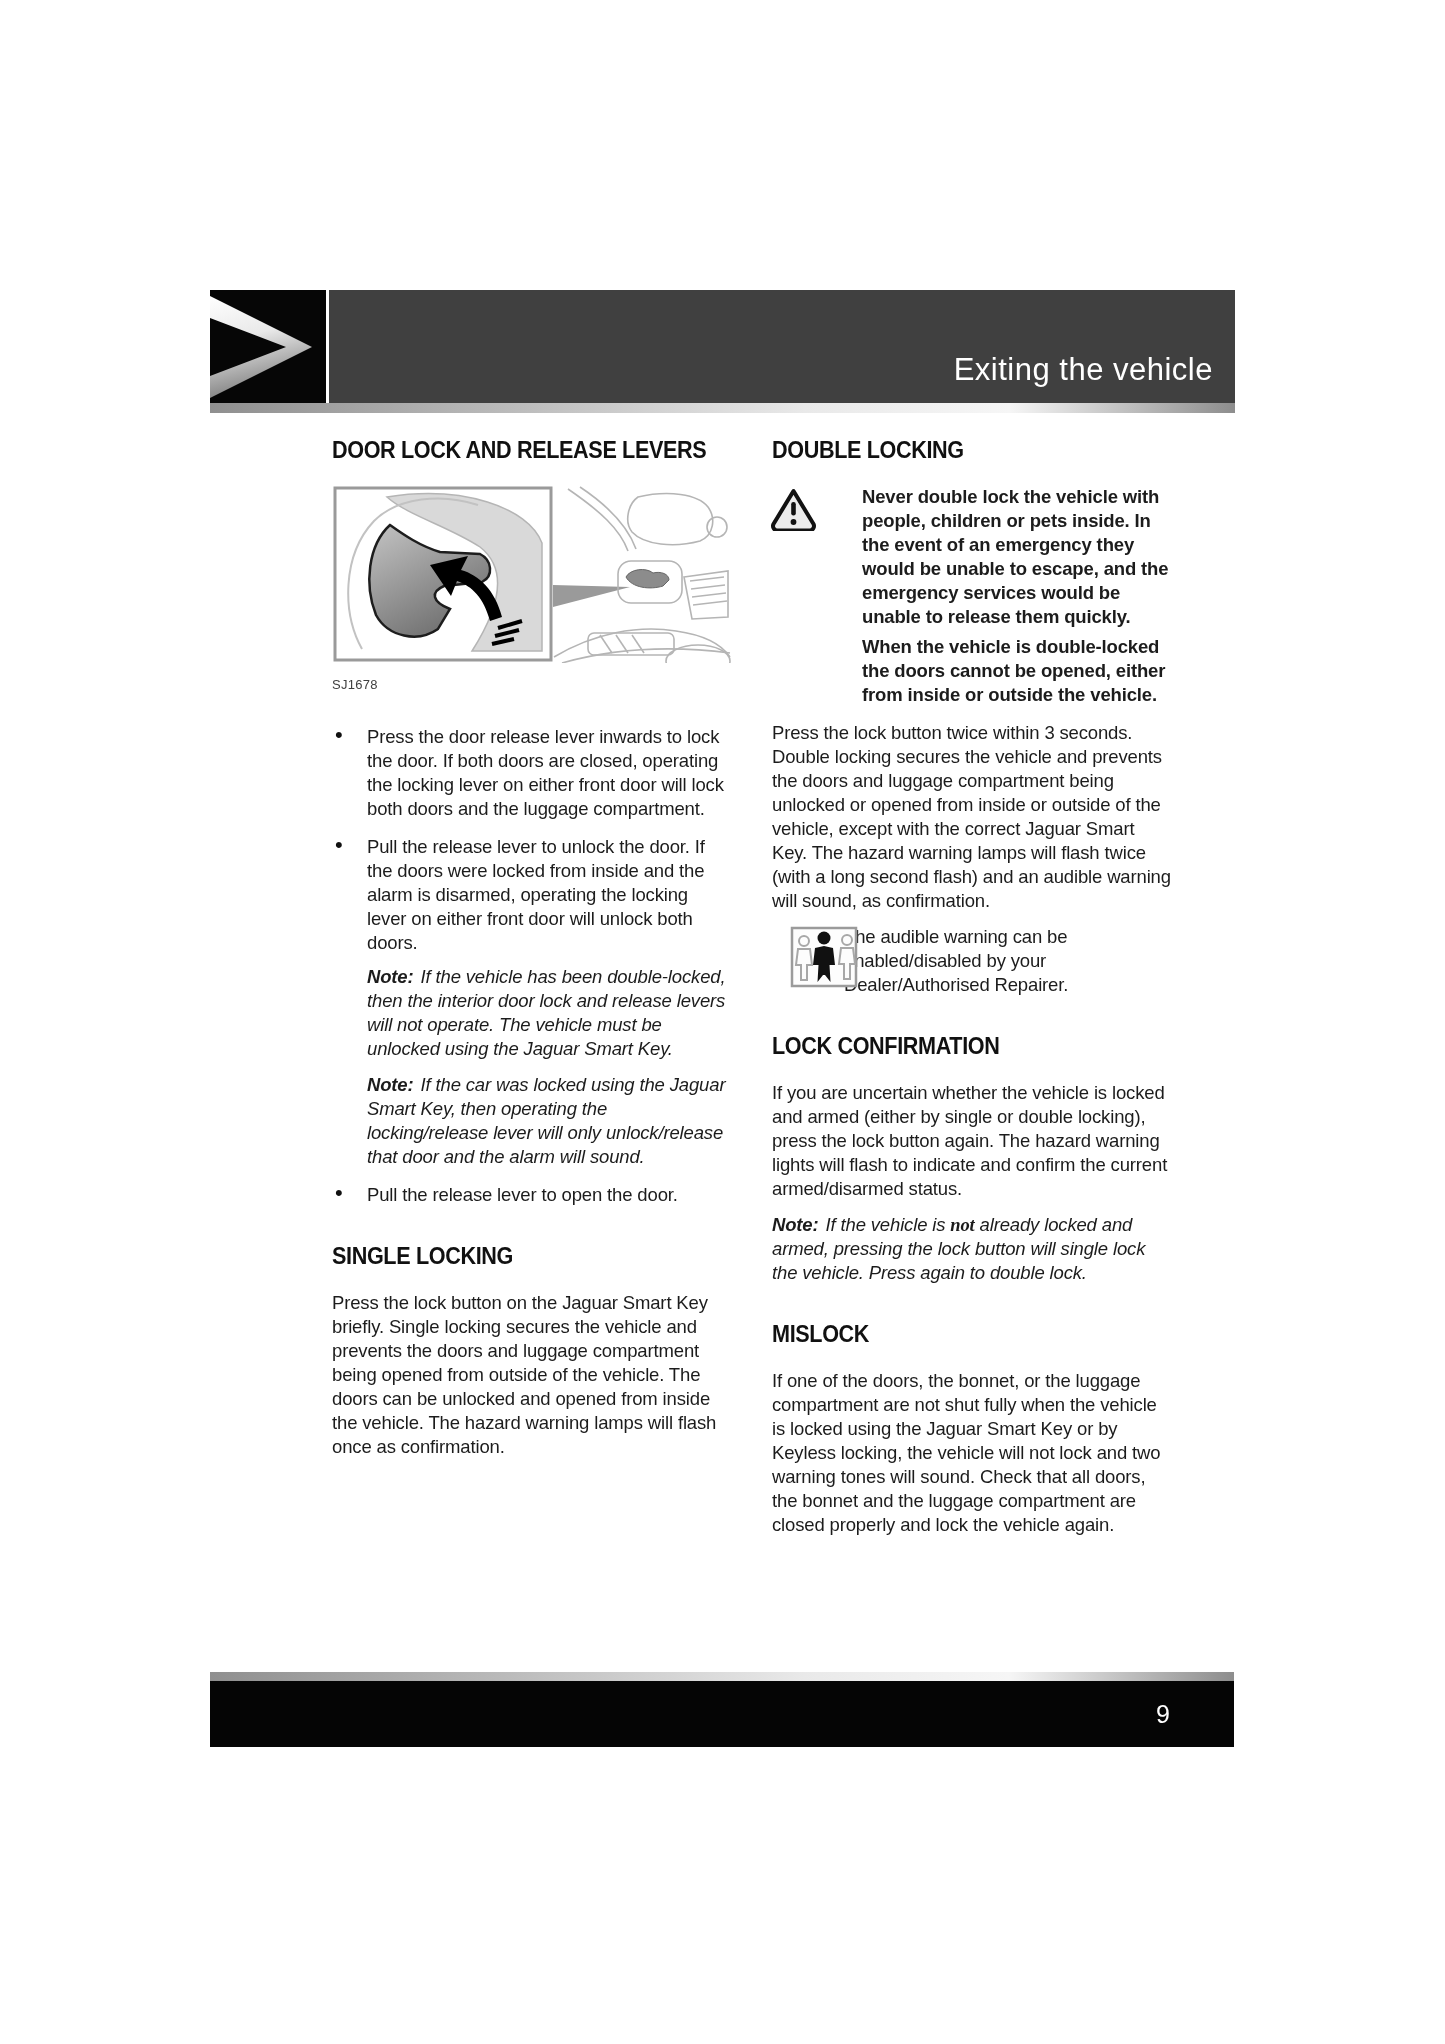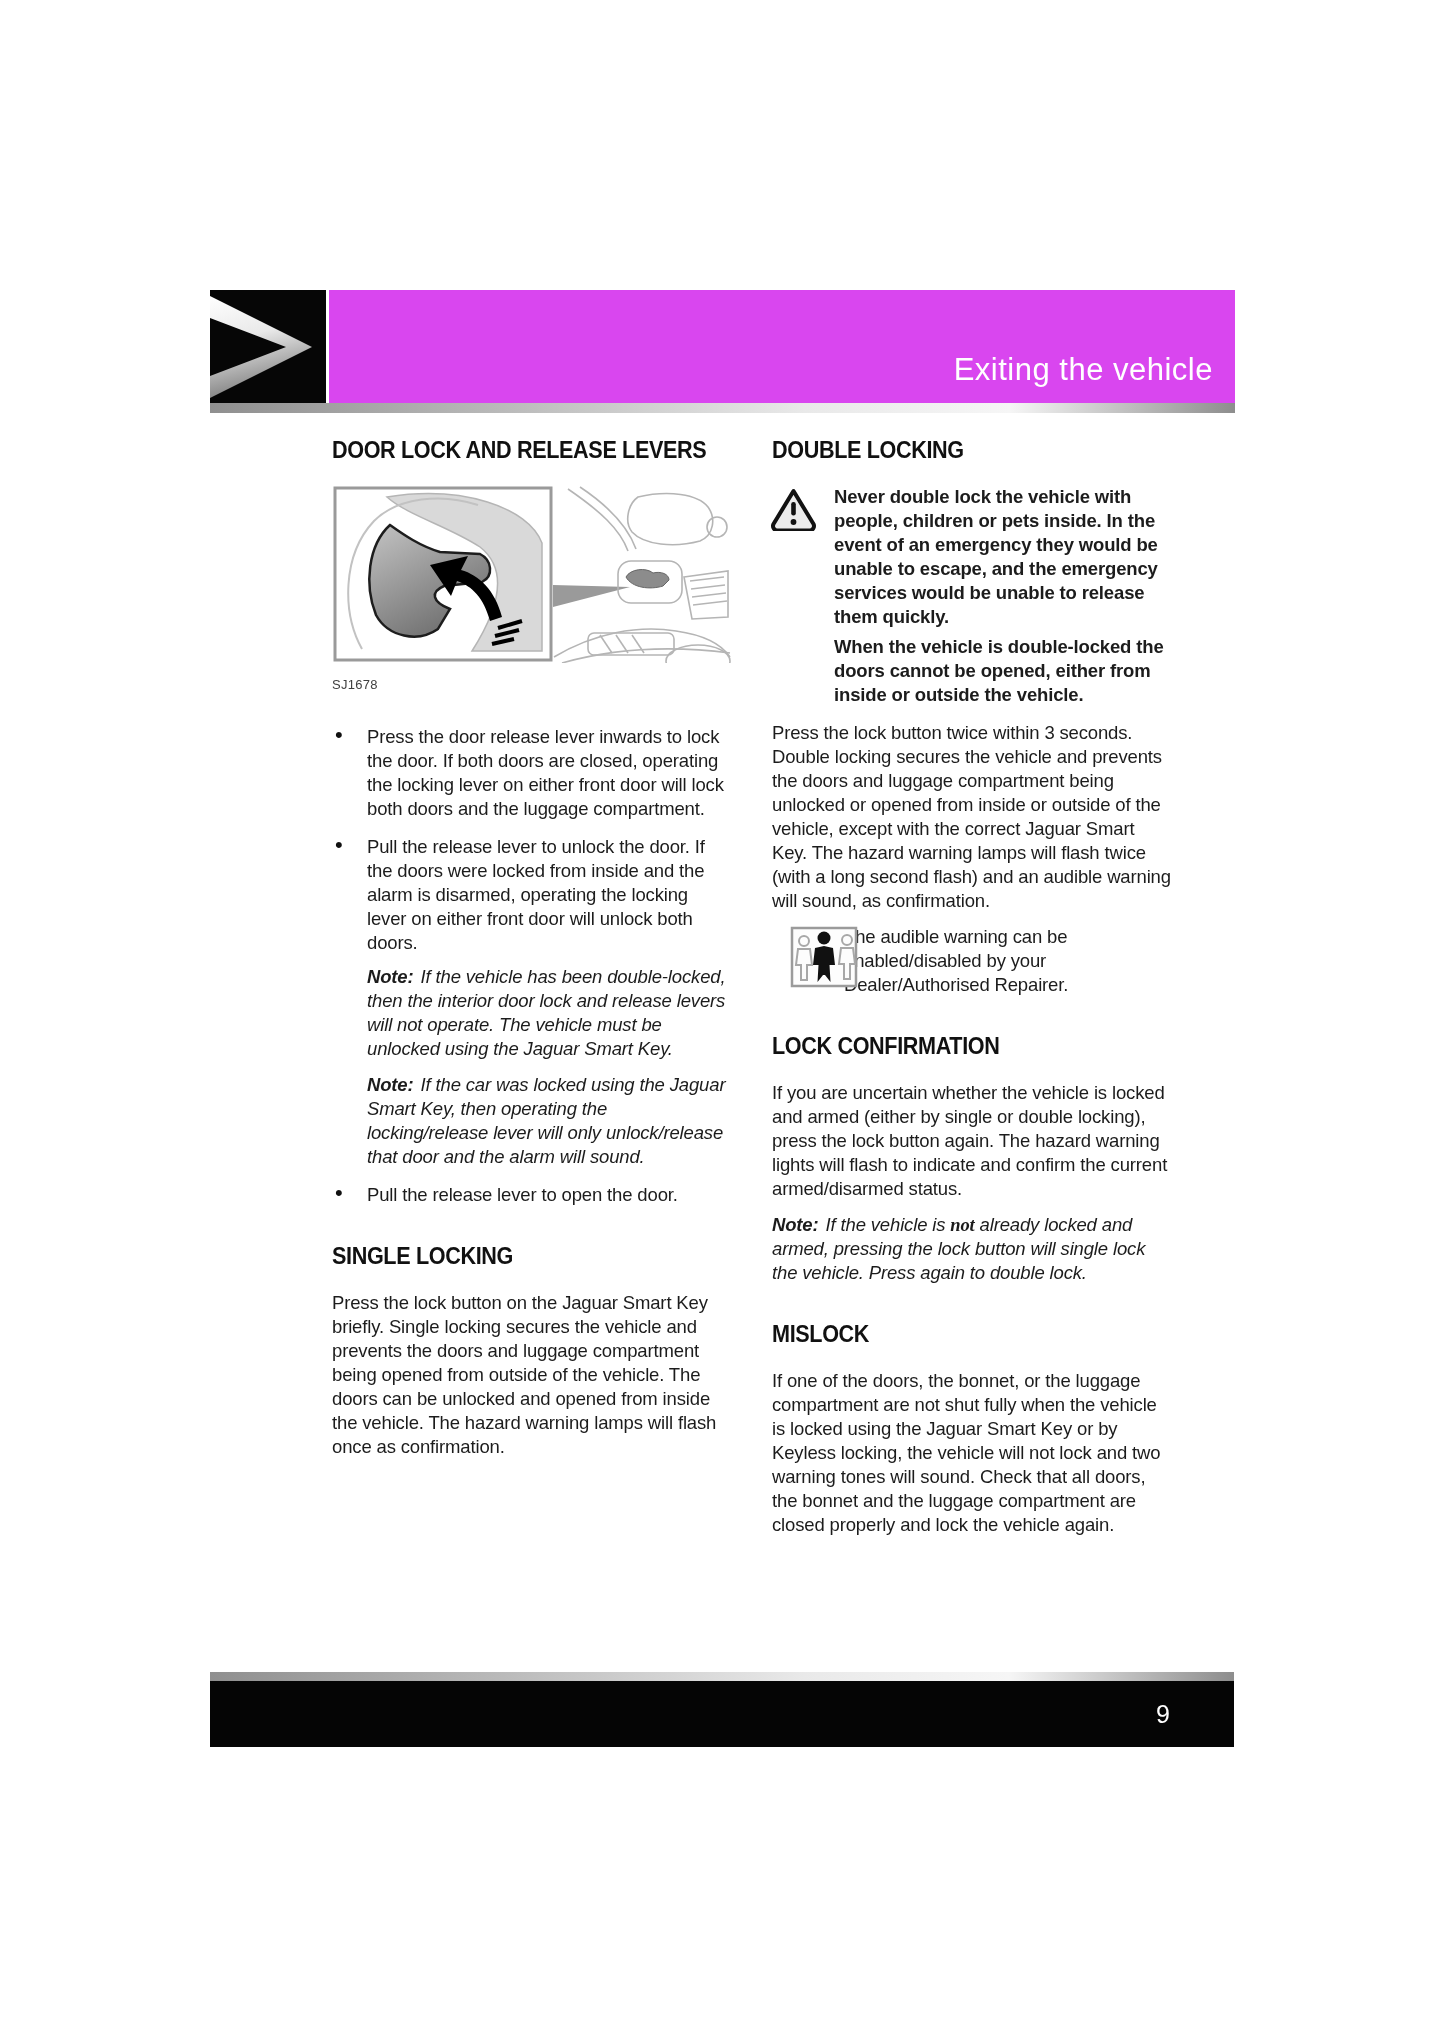--- a/index.html
+++ b/index.html
@@ -3,21 +3,21 @@
 <meta charset="utf-8">
 <style>
   html,body{margin:0;padding:0;background:#ffffff;}
   .page{position:relative;width:1445px;height:2044px;background:#ffffff;overflow:hidden;
         font-family:"Liberation Sans",sans-serif;color:#1c1c1c;}
 
   
   .header-bar{position:absolute;left:210px;top:290px;width:1025px;height:113px;display:flex;}
   .logo-box{width:116px;height:113px;background:#060606;flex:0 0 auto;}
   .header-sep{width:3px;height:113px;background:#ffffff;flex:0 0 auto;}
-  .title-area{flex:1;background:#d946ef;display:flex;align-items:flex-end;justify-content:flex-end;
+  .title-area{flex:1;background:#404040;display:flex;align-items:flex-end;justify-content:flex-end;
               padding:0 22px 15px 0;box-sizing:border-box;}
   .page-title{color:#ffffff;font-size:31px;letter-spacing:0.5px;font-weight:400;}
   .metal-strip{position:absolute;left:210px;width:1025px;height:10px;
                background:linear-gradient(90deg,#8f8f8f 0%,#b9b9b9 28%,#e9e9e9 58%,#f6f6f6 78%,#8d8d8d 100%);}
   .strip-top{top:403px;}
   .strip-bottom{top:1672px;width:1024px;}
 
   
   .footer-bar{position:absolute;left:210px;top:1681px;width:1024px;height:66px;background:#050505;
               display:flex;align-items:center;justify-content:flex-end;box-sizing:border-box;padding-right:64px;}
@@ -43,21 +43,21 @@
   ul.bullets{list-style:none;margin:0;padding:0;}
   ul.bullets li{position:relative;padding-left:35px;margin-bottom:10px;margin-top:14px;}
   ul.bullets li::before{content:"\2022";position:absolute;left:3px;top:-2px;font-size:22px;color:#111;}
 
   .note{margin:10px 0 12px 35px;font-style:italic;}
   .note-label{font-weight:bold;margin-right:7px;}
 
   
   .warn-block{position:relative;margin-top:12px;}
   .warn-icon{position:absolute;left:-2px;top:2px;}
-  .warn-text{margin-left:62px;font-weight:bold;}
+  .warn-text{margin-left:90px;font-weight:bold;}
   .warn-text + .warn-text{margin-top:6px;}
   .dl-body{margin-top:14px;}
   .dealer-block{position:relative;margin-top:12px;min-height:68px;}
   .dealer-icon{position:absolute;left:18px;top:1px;}
   .dealer-text{margin-left:72px;}
   .plain-note{margin:12px 0 0 0;font-style:italic;}
   .plain-note .inner-bold{font-weight:bold;font-family:Liberation Serif, serif;}
 </style>
 </head>
 <body>

